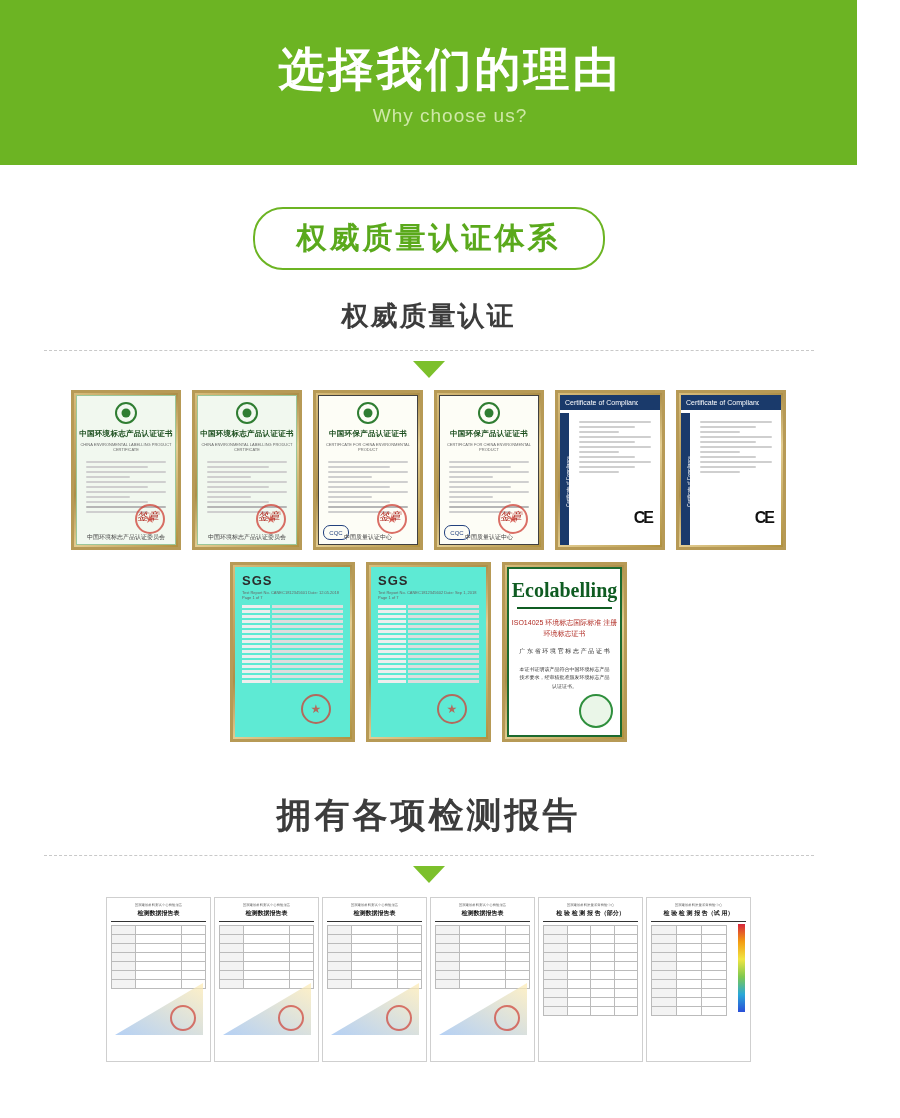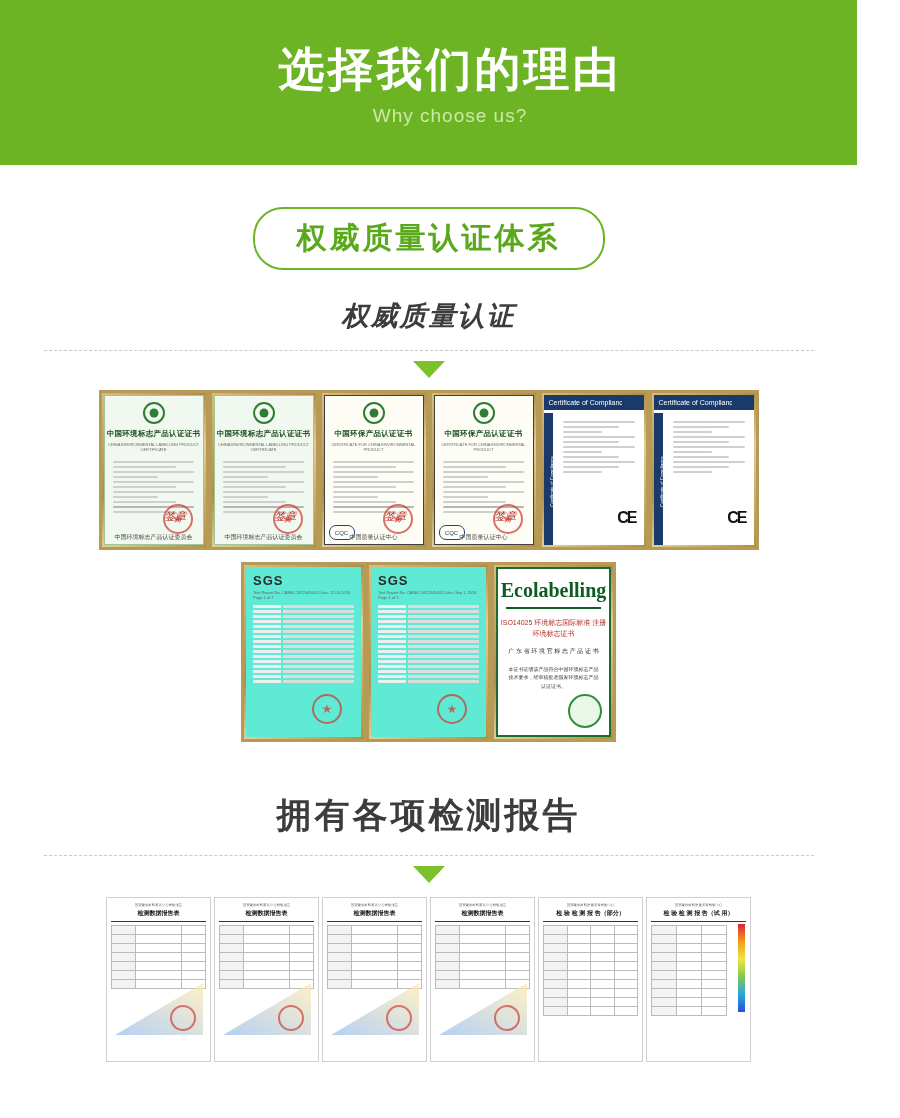--- a/index.html
+++ b/index.html
@@ -57,21 +57,20 @@
     letter-spacing: 3px;
   }
 
   .sub-head {
     margin-top: 28px;
     text-align: center;
     color: #3c3c3c;
     font-size: 27px;
     font-weight: bold;
     letter-spacing: 2px;
-    font-style: italic;
   }
 
   .rule {
     width: 770px;
     margin: 16px auto 0;
     border-top: 1px dashed #c9c9c9;
     height: 0;
   }
 
   .arrow-down {
@@ -79,21 +78,21 @@
     margin: 10px auto 0;
     border-left: 16px solid transparent;
     border-right: 16px solid transparent;
     border-top: 17px solid #7cc02b;
   }
 
   
   .cert-row {
     display: flex;
     justify-content: center;
-    gap: 0;
+    gap: 11px;
     margin-top: 12px;
   }
   .cert {
     position: relative;
     background: #ffffff;
     overflow: hidden;
   }
   .cert .frame {
     position: absolute;
     inset: 0;

